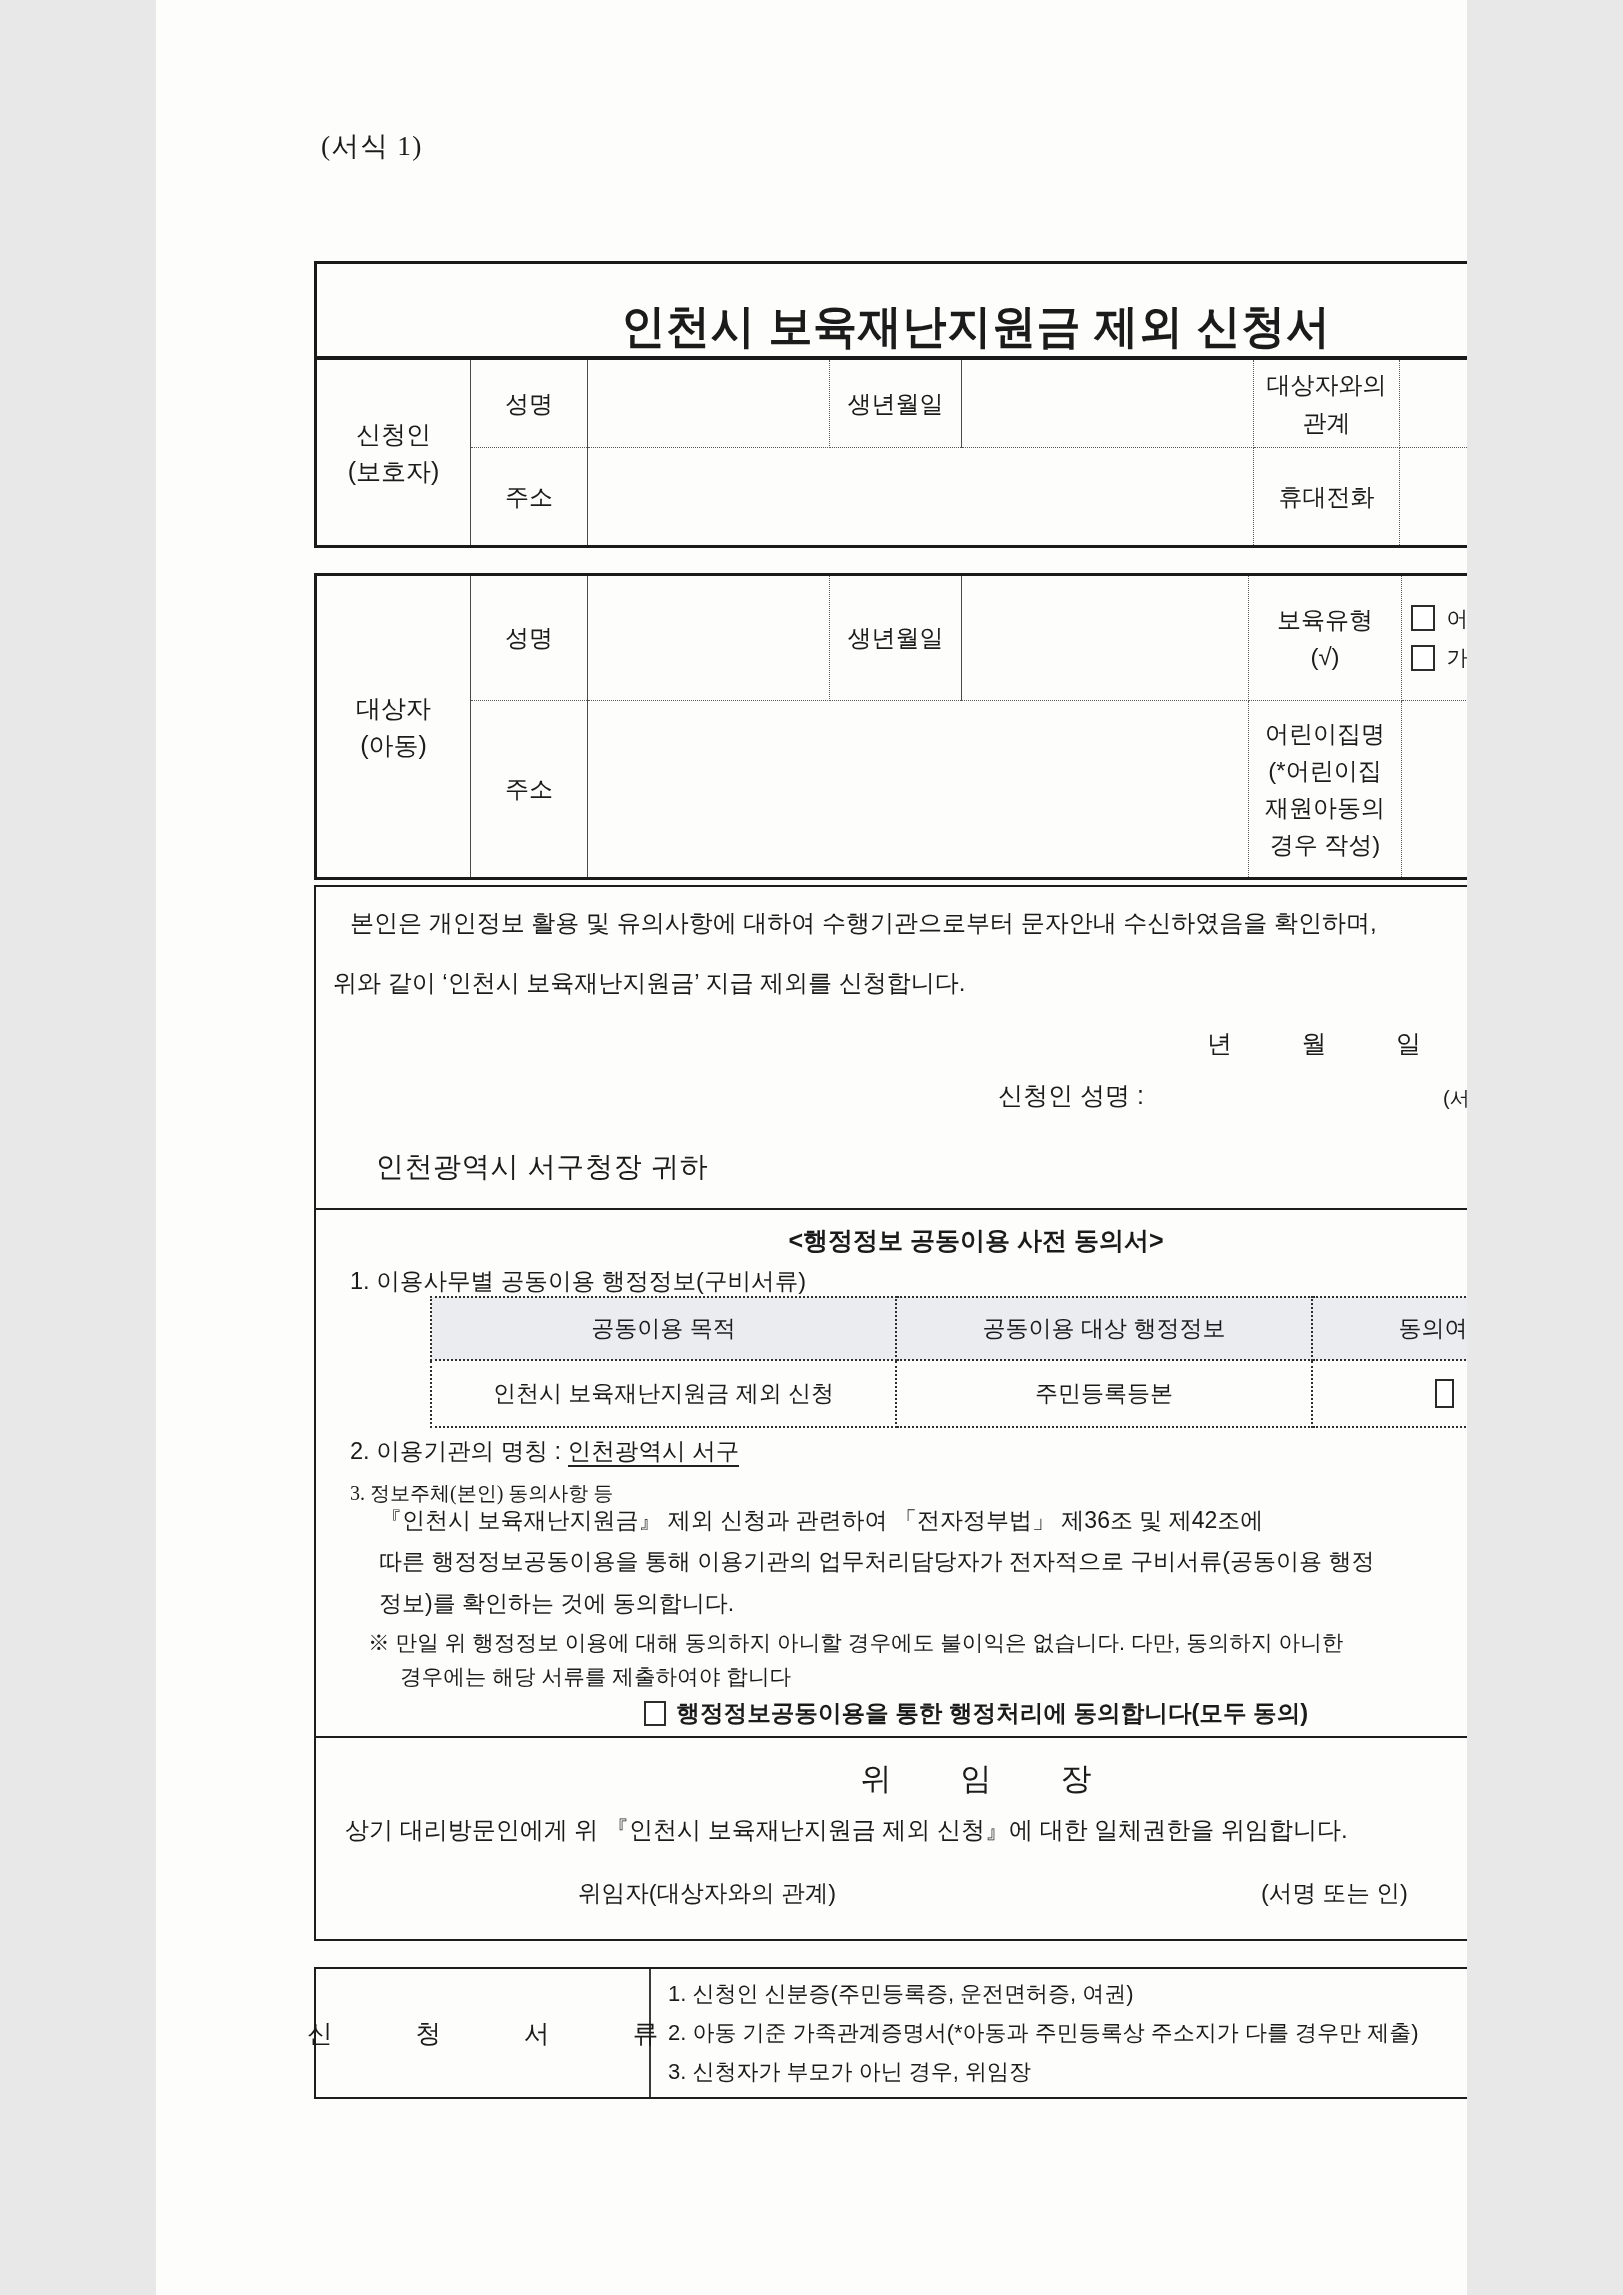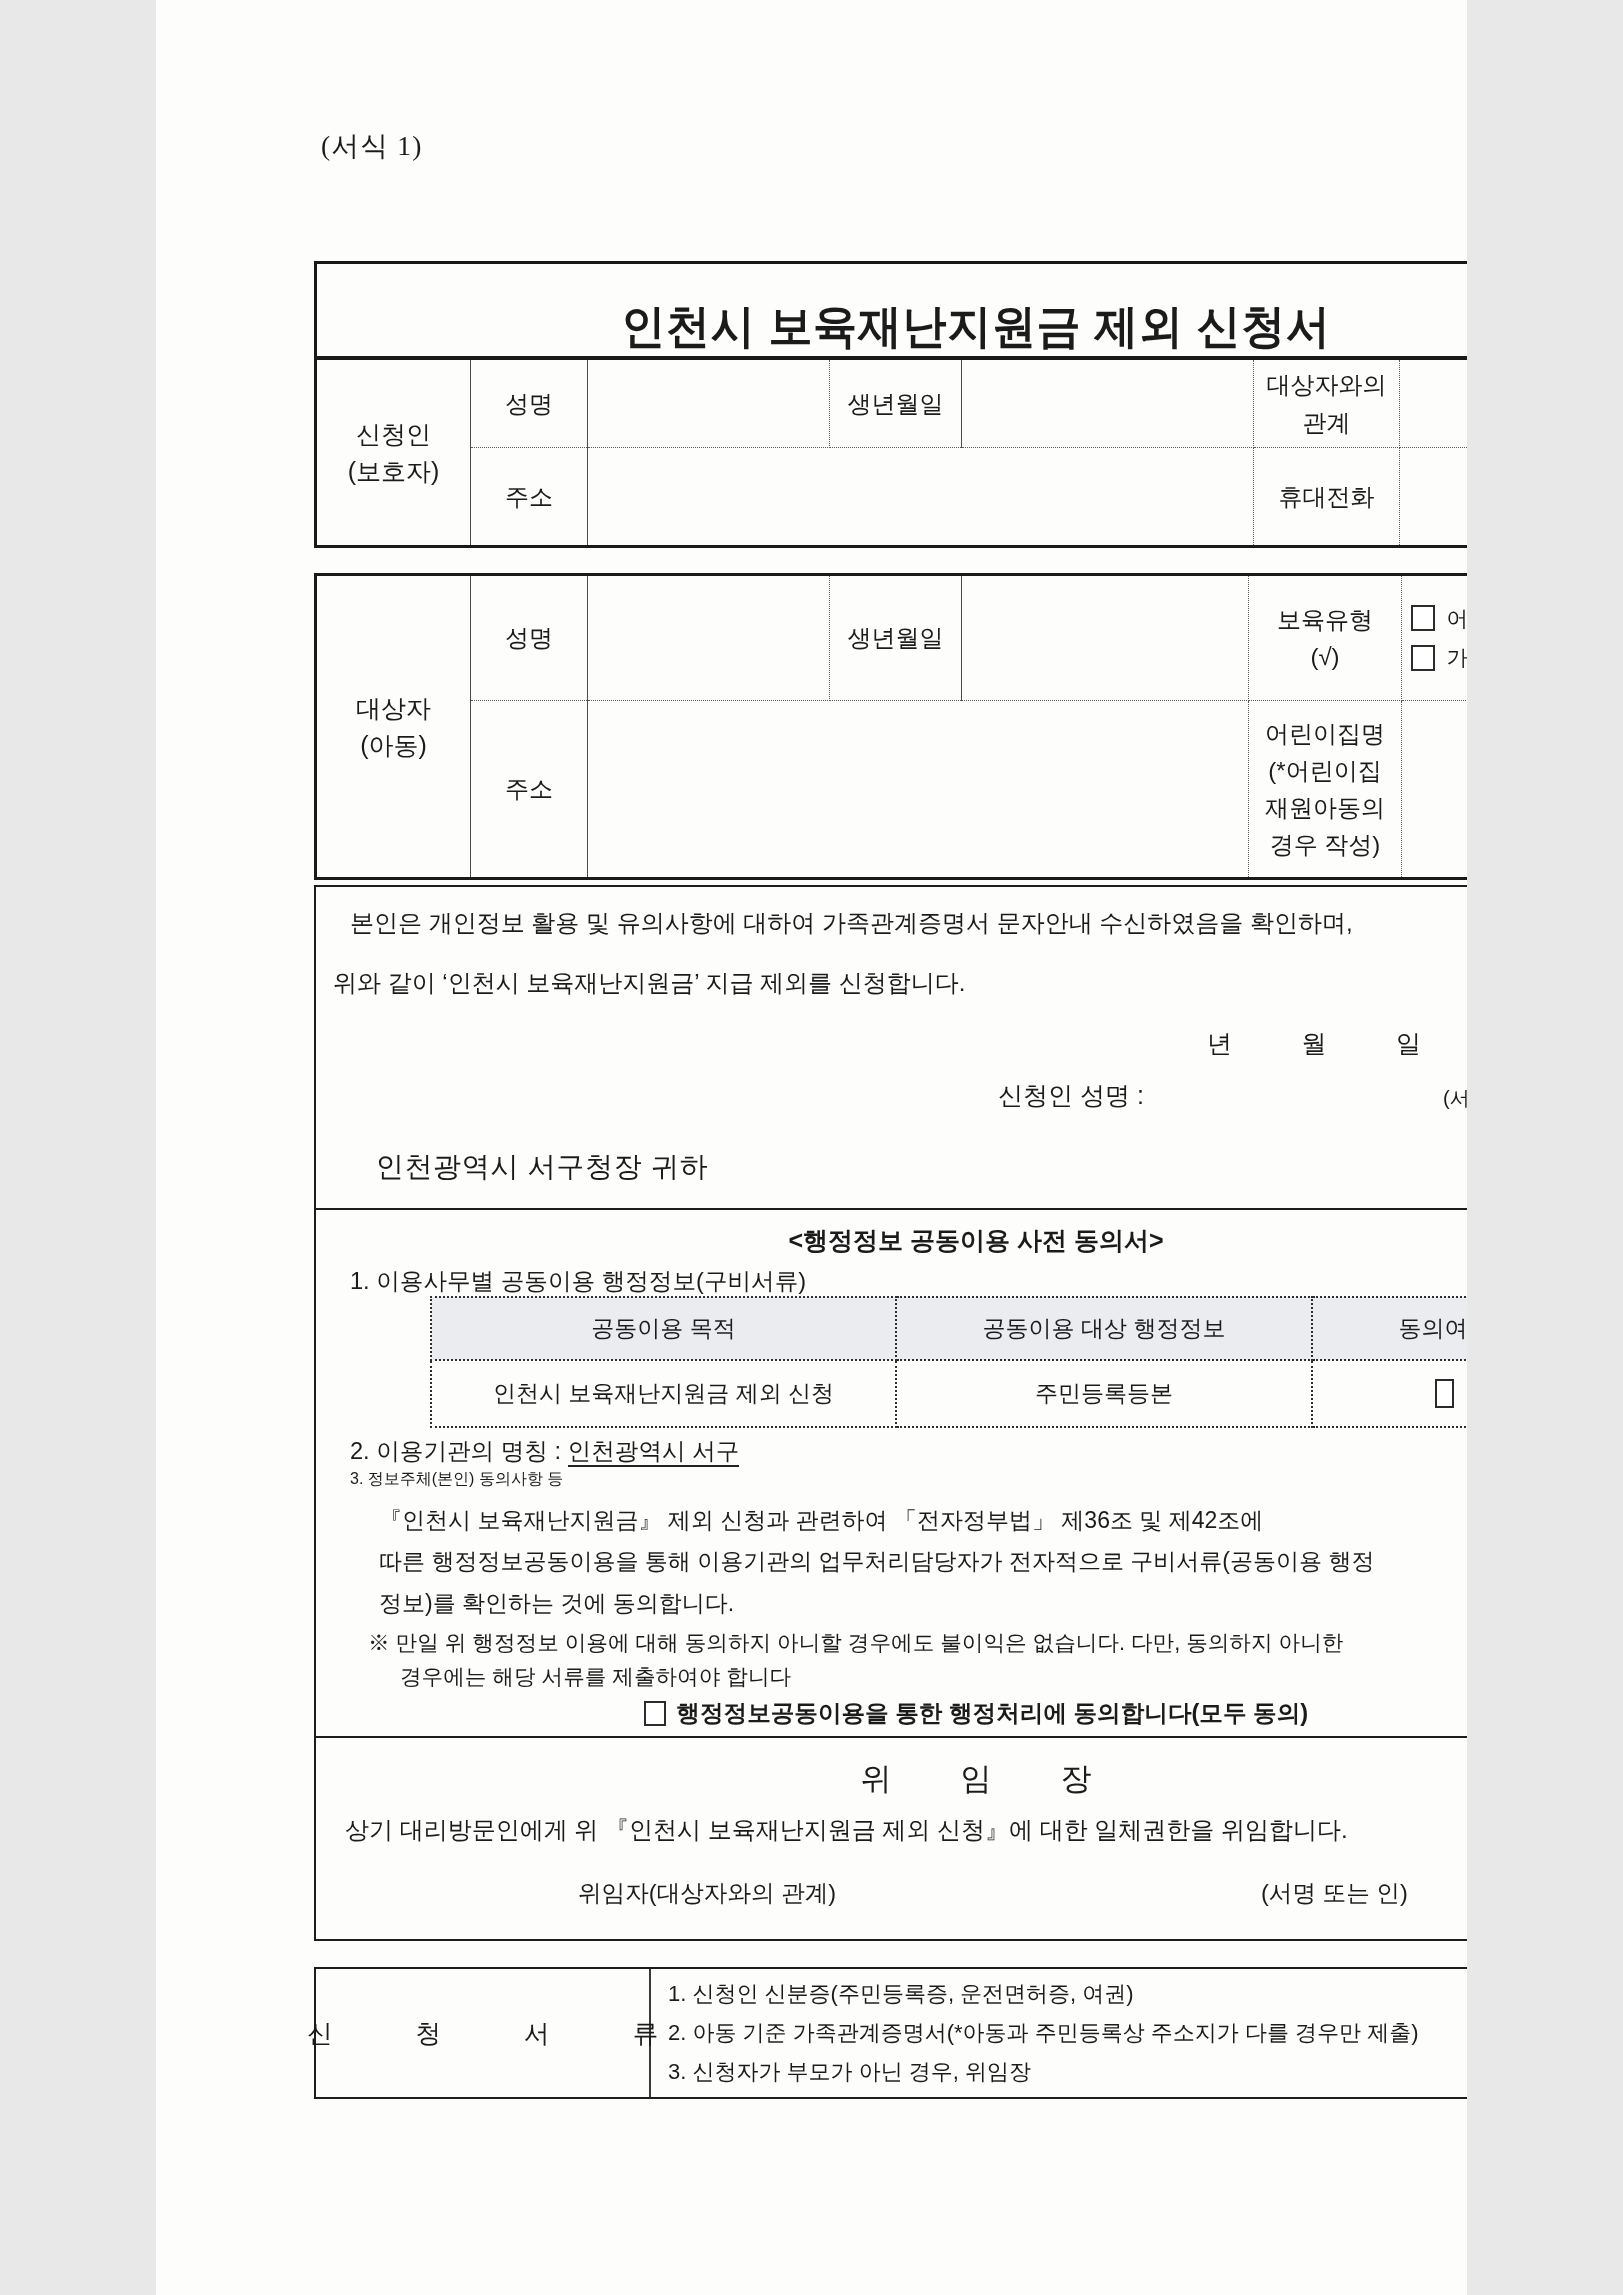--- a/index.html
+++ b/index.html
@@ -78,21 +78,21 @@
   #decl-box .p2 { top: 80px; left: 17px; font-size: 24px; }
   #decl-box .date-line { top: 140px; left: 891px; font-size: 25px; }
   #decl-box .signer { top: 192px; left: 682px; font-size: 25px; }
   #decl-box .sign-note { top: 198px; left: 1127px; font-size: 20px; }
   #decl-box .recipient { top: 261px; left: 15.7px; font-size: 28px; font-weight: 400; letter-spacing: 0.7px; margin-left: 44px; }
 
   #consent-box .c-title { top: 14.4px; left: 0; width: 100%; text-align: center; font-size: 25px; font-weight: 700; }
   #consent-box .item1 { top: 55px; left: 34px; font-size: 23.6px; text-align: right; }
   #consent-box .item2 { top: 225px; left: 34px; font-size: 23.6px; }
   #consent-box .item2 .uline { border-bottom: 2px solid #222; padding-bottom: 1.3px; }
-  #consent-box .item3 { top: 259px; left: 34px; font-size: 16px; }
+  #consent-box .item3 { top: 270px; left: 34px; font-size: 20px; font-family: Liberation Serif, serif; }
   #consent-box .p-line1 { top: 295px; left: 63px; font-size: 23px; }
   #consent-box .p-line2 { top: 336px; left: 63px; font-size: 23px; }
   #consent-box .p-line3 { top: 378px; left: 63px; font-size: 23px; }
   #consent-box .n-line1 { top: 418px; left: 52px; font-size: 21.6px; }
   #consent-box .n-line2 { top: 452px; left: 84px; font-size: 21.6px; }
   #consent-box .agree { top: 487px; left: 0; width: 100%; display: flex; justify-content: center; align-items: center; font-size: 23.6px; font-weight: 600; }
   #consent-box .agree .cb { width: 22px; height: 25px; margin-right: 10.5px; }
 
   table.ctable {
     position: absolute; top: 86px; left: 114px; width: 1145px;
@@ -207,21 +207,21 @@
       <td class="pl small-cell cell-left dot-t dot-l dot-r">어린이집명
 (*어린이집
 재원아동의
 경우 작성)</td>
       <td class="dot-t dot-l"></td>
     </tr>
   </tbody>
     </table>
 
   <div class="box" id="decl-box">
-    <div class="p1">본인은 개인정보 활용 및 유의사항에 대하여 가족관계증명서 문자안내 수신하였음을 확인하며,</div>
+    <div class="p1">본인은 개인정보 활용 및 유의사항에 대하여 수행기관으로부터 문자안내 수신하였음을 확인하며,</div>
     <div class="p2">위와 같이 ‘인천시 보육재난지원금’ 지급 제외를 신청합니다.</div>
     <div class="date-line pre">년          월          일</div>
     <div class="signer">신청인  성명 :</div>
     <div class="sign-note">(서명 또는 인)</div>
     <div class="recipient">인천광역시 서구청장 귀하</div>
   </div>
 
   <div class="box" id="consent-box">
     <div class="c-title">&lt;행정정보 공동이용 사전 동의서&gt;</div>
     <div class="item1">1. 이용사무별 공동이용 행정정보(구비서류)</div>

